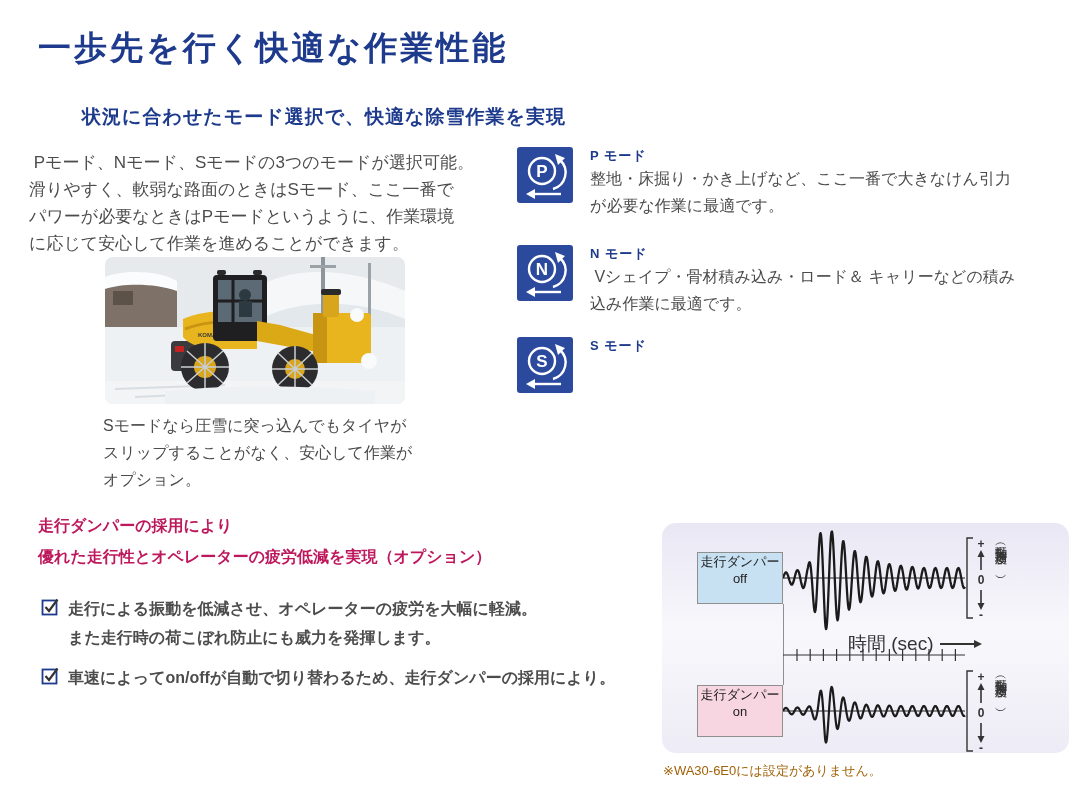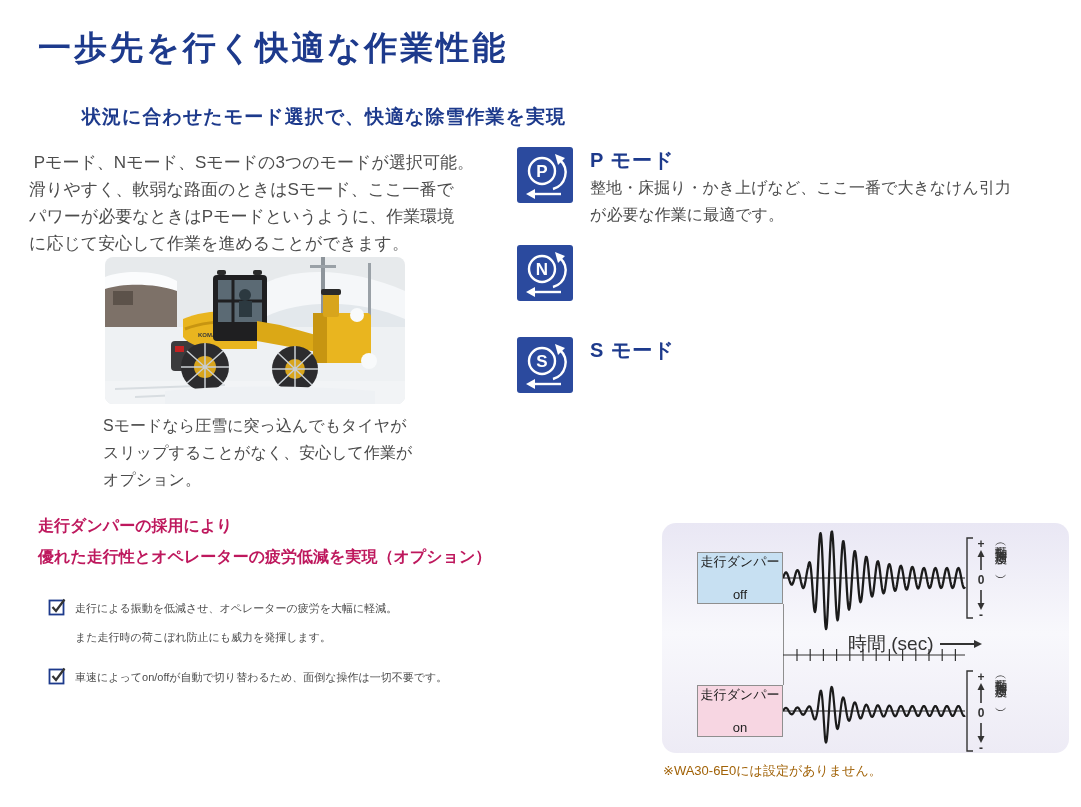--- a/index.html
+++ b/index.html
@@ -15,36 +15,36 @@
   .page-title { left:38px; top:26px; font-size:33px; font-weight:bold; letter-spacing:3px; color:#1d3a8c; }
   .sec1-heading { left:38px; top:104px; font-size:19px; font-weight:bold; color:#1d3a8c; letter-spacing:1px;margin-left:44px; }
   .intro { left:29px; top:149px; font-size:17px; line-height:27px; width:480px; }
 
   .photo-wrap { left:105px; top:257px; width:300px; height:147px; border-radius:8px; overflow:hidden; }
   .photo-caption { left:103px; top:412px; font-size:16px; line-height:27px; }
 
   .mode-row { left:517px; display:flex; gap:17px; width:545px; }
   .mode-row.p { top:147px; } .mode-row.n { top:245px; } .mode-row.s { top:337px; }
   .mode-icon { flex:0 0 56px; width:56px; height:56px; }
-  .mode-title { font-size:20px; font-weight:bold; color:#1d3a8c; letter-spacing:1px; }
+  .mode-title { font-size:13px; font-weight:bold; color:#1d3a8c; letter-spacing:1px; }
   .mode-desc { font-size:16px; line-height:27px; margin-top:0; }
 
   .sec2-heading { left:38px; top:510px; font-size:16px; line-height:31px; font-weight:bold; color:#be185d; }
-  .check-item { left:48px; display:flex; gap:9px; font-size:11px; line-height:29px; }
+  .check-item { left:41px; display:flex; gap:9px; font-size:16px; line-height:29px;font-weight:bold; }
   .check-item.c1 { top:594px; } .check-item.c2 { top:663px; }
   .checkbox { flex:0 0 18px; width:18px; height:18px; margin-top:4px; }
 
   .panel {
     left:662px; top:523px; width:407px; height:230px; border-radius:14px;
     background:linear-gradient(180deg,#e9e7f4 0%,#f8f8fc 48%,#edebf5 100%);
   }
   .wavebox {
     position:absolute; left:35px; width:86px; height:52px;
     border:1px solid #8f8f8f; display:flex; flex-direction:column;
-    align-items:center; justify-content:space-between;
+    align-items:center; justify-content:flex-start;
     font-size:13px; line-height:17px; color:#222222; text-align:center;
   }
   .wavebox.off { top:29px; } .wavebox.on { top:162px; }
   .connector { position:absolute; left:121px; top:81px; height:81px; width:0; border-left:1px solid #8f8f8f; }
   .wave-svg { position:absolute; left:121px; }
   .wave-svg.off { top:-4px; } .wave-svg.on { top:130px; }
   .time-label { position:absolute; left:186px; top:108px; display:flex; align-items:center; gap:6px; font-size:19px; color:#333333; }
   .ticks-svg { position:absolute; left:121px; top:124px; }
   .vaxis { position:absolute; left:302px; display:flex; gap:2px; }
   .vaxis.off { top:13px; } .vaxis.on { top:146px; }
@@ -137,20 +137,25 @@
 <div class="abs mode-row n">
   <svg class="mode-icon" viewBox="0 0 56 56">
     <rect x="0" y="0" width="56" height="56" rx="3" fill="#2b4a9e"></rect>
     <circle cx="25" cy="24" r="13" fill="none" stroke="#ffffff" stroke-width="2.4"></circle>
     <text x="25" y="30" text-anchor="middle" font-size="17" font-weight="bold" fill="#ffffff">N</text>
     <path d="M36,42 A17,17 0 0 0 43,13" fill="none" stroke="#ffffff" stroke-width="2.4"></path>
     <polygon points="38,7 48,11 41,18" fill="#ffffff"></polygon>
     <path d="M44,47 L16,47" stroke="#ffffff" stroke-width="2.4"></path>
     <polygon points="9,47 18,42 18,52" fill="#ffffff"></polygon>
   </svg>
+  <div>
+    <div class="mode-title">N モード</div>
+    <div class="mode-desc pre">&nbsp;Vシェイプ・骨材積み込み・ロード＆ キャリーなどの積み
+込み作業に最適です。</div>
+  </div>
 </div>
 
 <div class="abs mode-row s">
   <svg class="mode-icon" viewBox="0 0 56 56">
     <rect x="0" y="0" width="56" height="56" rx="3" fill="#2b4a9e"></rect>
     <circle cx="25" cy="24" r="13" fill="none" stroke="#ffffff" stroke-width="2.4"></circle>
     <text x="25" y="30" text-anchor="middle" font-size="17" font-weight="bold" fill="#ffffff">S</text>
     <path d="M36,42 A17,17 0 0 0 43,13" fill="none" stroke="#ffffff" stroke-width="2.4"></path>
     <polygon points="38,7 48,11 41,18" fill="#ffffff"></polygon>
     <path d="M44,47 L16,47" stroke="#ffffff" stroke-width="2.4"></path>
@@ -171,21 +176,21 @@
   </svg>
   <div class="pre">走行による振動を低減させ、オペレーターの疲労を大幅に軽減。
 また走行時の荷こぼれ防止にも威力を発揮します。</div>
 </div>
 
 <div class="abs check-item c2">
   <svg class="checkbox" viewBox="0 0 18 18">
     <rect x="1.5" y="2.5" width="14" height="14" fill="#ffffff" stroke="#1d3a8c" stroke-width="1.8"></rect>
     <polyline points="4.5,9 8,13 16.5,1.5" fill="none" stroke="#333333" stroke-width="2.2"></polyline>
   </svg>
-  <div class="pre">車速によってon/offが自動で切り替わるため、面倒な操作は一切不要です。</div>
+  <div class="pre">車速によってon/offが自動で切り替わるため、走行ダンパーの採用により。</div>
 </div>
 
 <div class="abs panel">
   <div class="wavebox off" style="background: rgb(199, 224, 242);">
     <span>走行ダンパー</span>
     <span>off</span>
   </div>
   <div class="wavebox on" style="background: rgb(247, 214, 226);">
     <span>走行ダンパー</span>
     <span>on</span>

